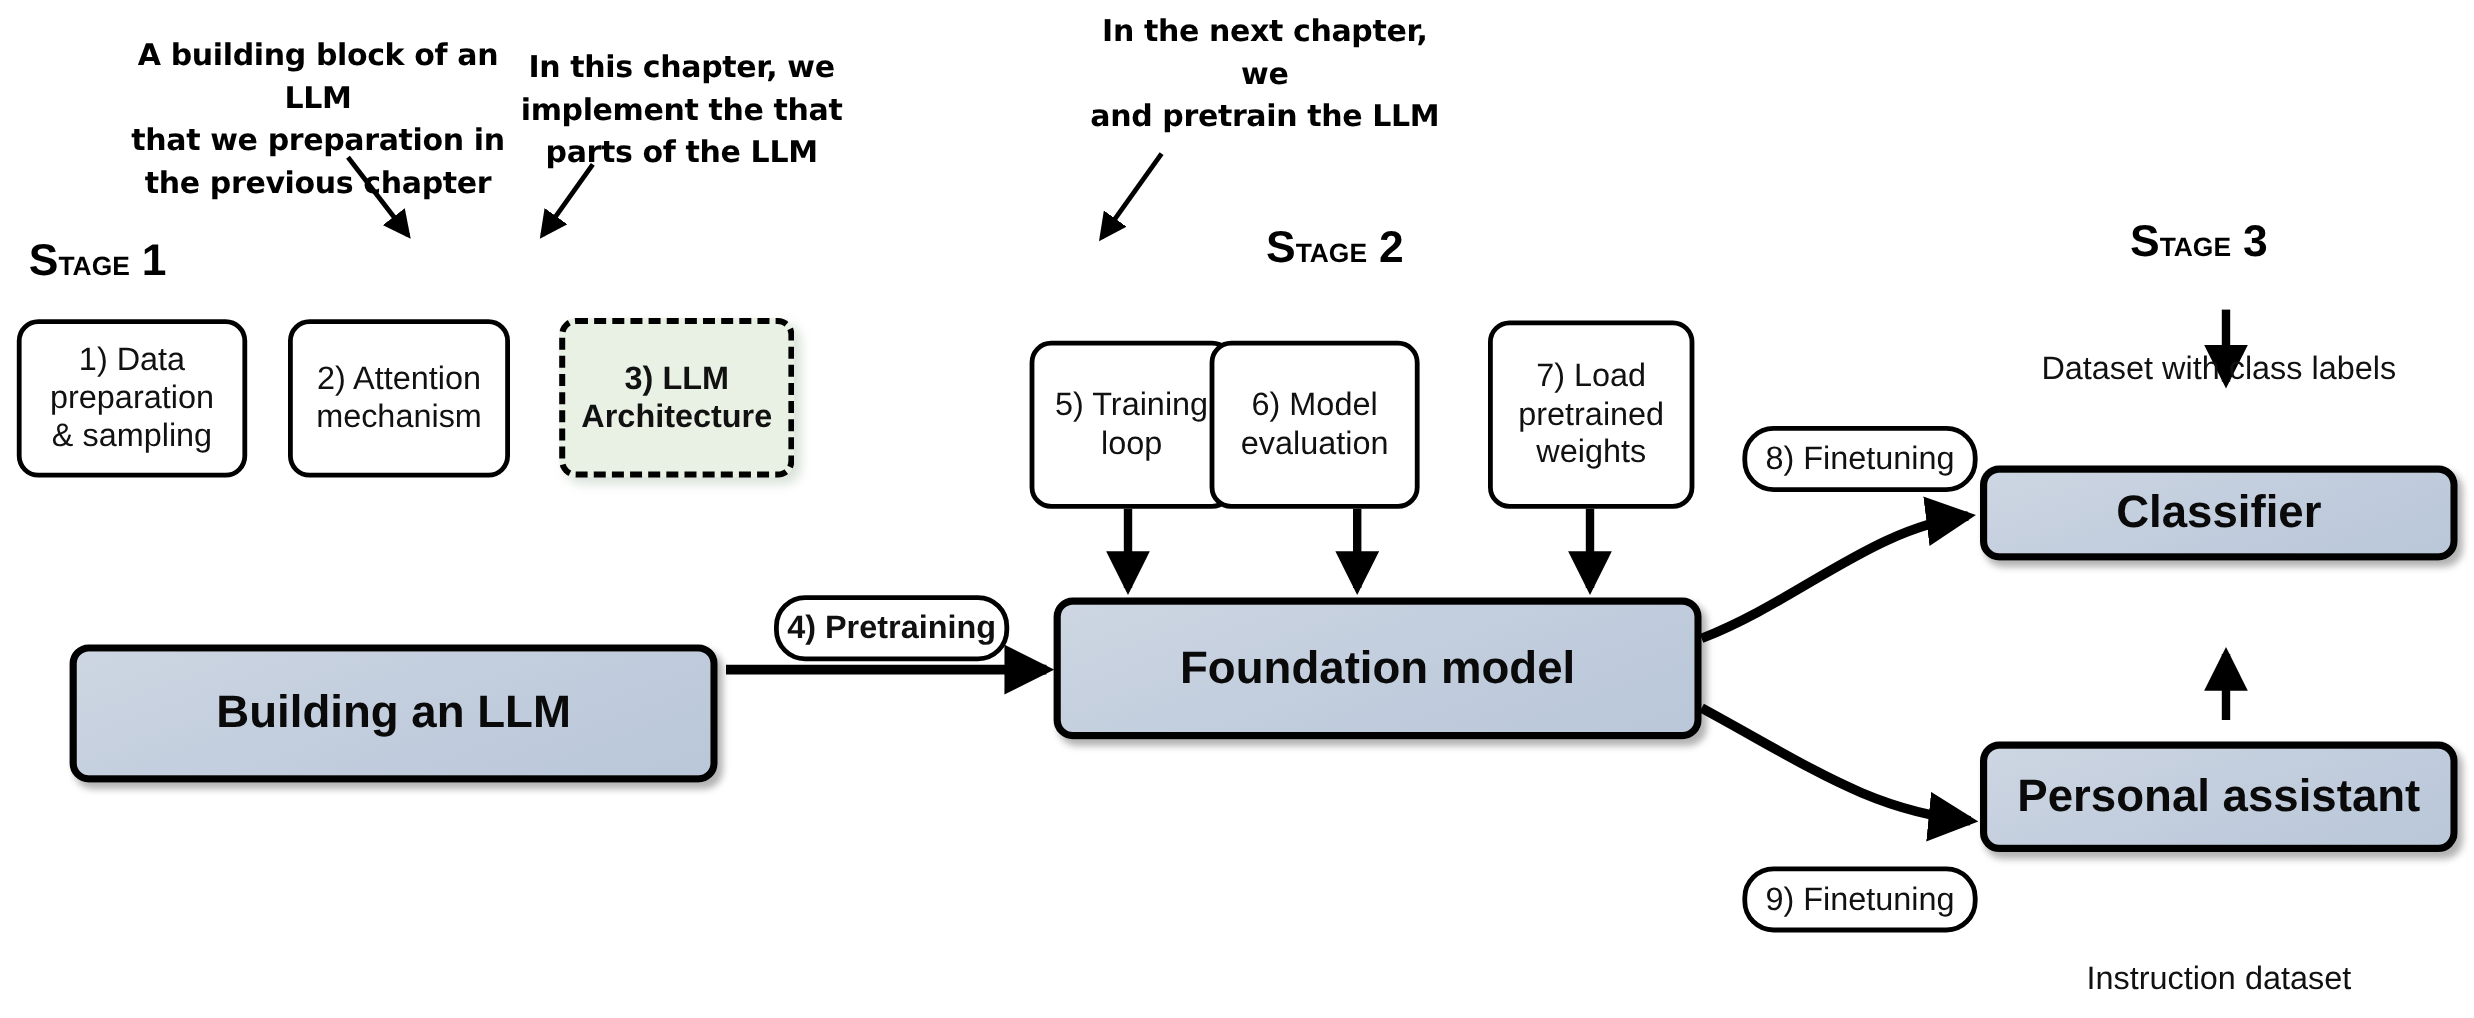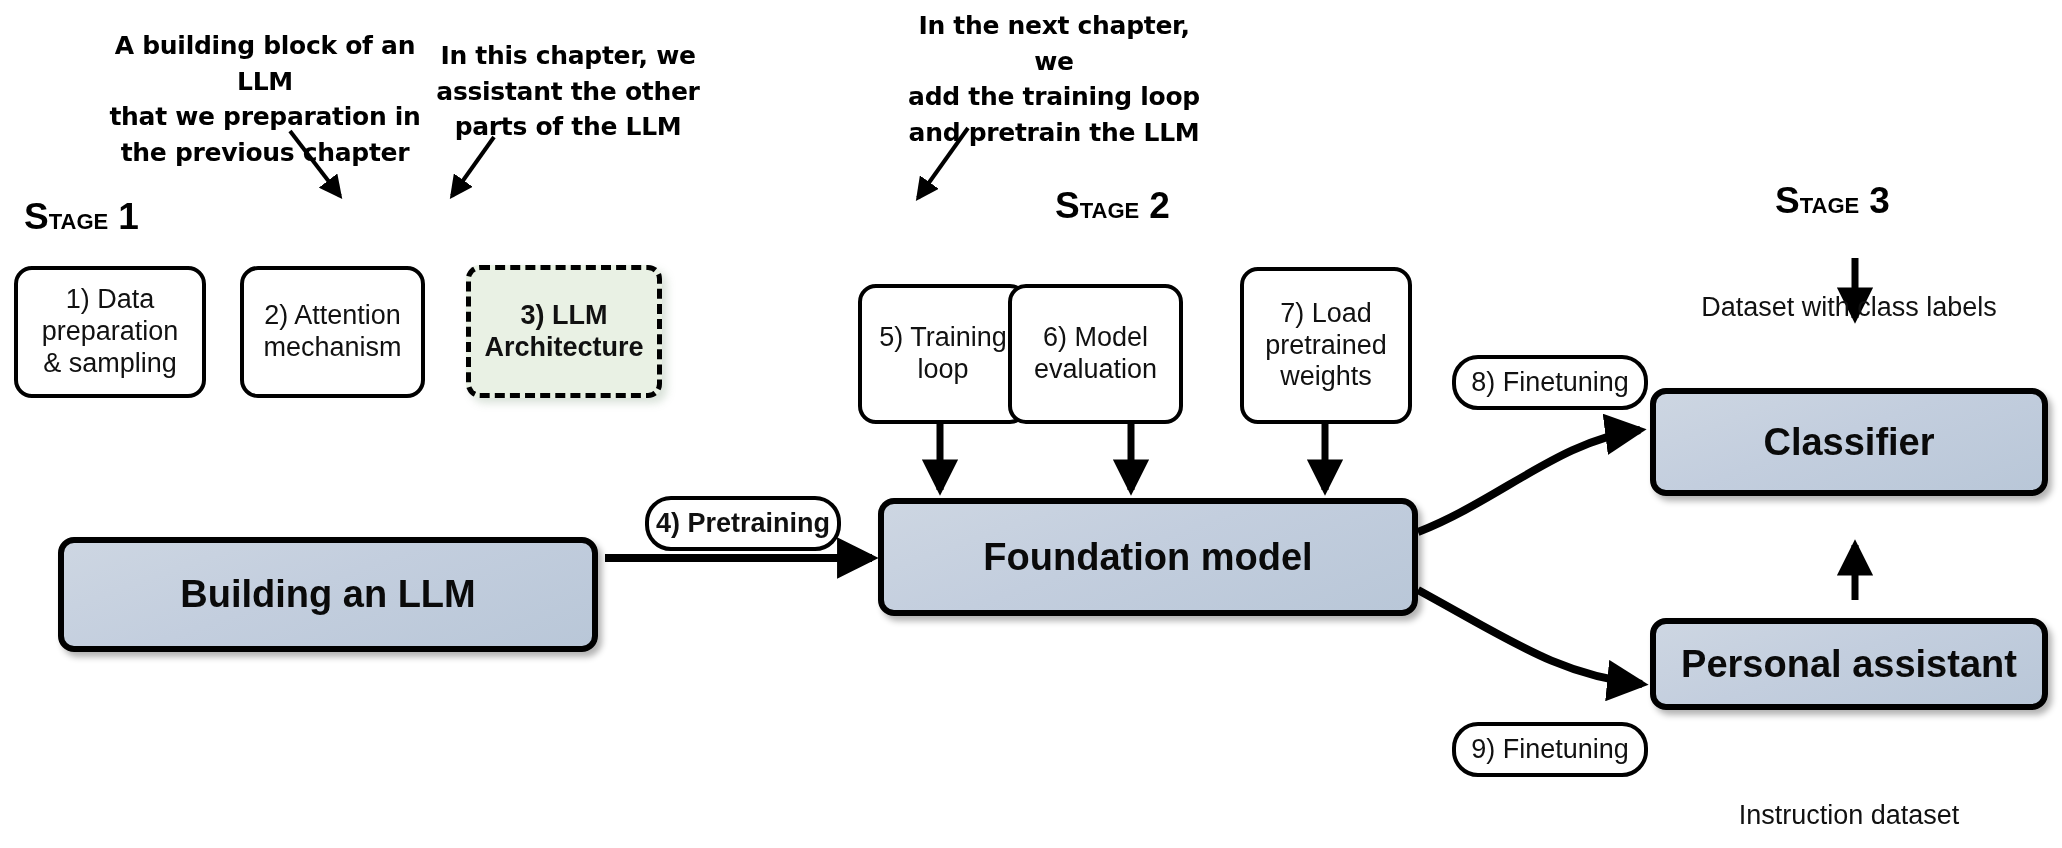--- a/index.html
+++ b/index.html
@@ -152,27 +152,26 @@
   </svg>
 
   <div class="annot" style="left:100px; top:28px; width:330px;">
     <div>A building block of an LLM</div>
     <div>that we preparation in</div>
     <div>the previous chapter</div>
   </div>
 
   <div class="annot" style="left:430px; top:38px; width:276px;">
     <div>In this chapter, we</div>
-    <div>assistant the other</div>
+    <div>implement the that</div>
     <div>parts of the LLM</div>
   </div>
 
   <div class="annot" style="left:900px; top:8px; width:308px;">
     <div>In the next chapter, we</div>
-    <div>add the training loop</div>
     <div>and pretrain the LLM</div>
   </div>
 
   <div class="stage-label" style="left:24px; top:196px;">
     <span class="big">S</span><span class="sm">TAGE</span><span class="big" style="margin-left:10px;">1</span>
   </div>
 
   <div class="stage-label" style="left:1055px; top:185px;">
     <span class="big">S</span><span class="sm">TAGE</span><span class="big" style="margin-left:10px;">2</span>
   </div>
@@ -238,21 +237,21 @@
   </div>
 
   <div class="big-box" style="left:58px; top:500px; width:540px; height:115px;margin-top:37px;">
     <span>Building an LLM</span>
   </div>
 
   <div class="big-box" style="left:878px; top:498px; width:540px; height:118px;">
     <span>Foundation model</span>
   </div>
 
-  <div class="big-box" style="left:1650px; top:388px; width:398px; height:108px;">
+  <div class="big-box" style="left:1650px; top:388px; width:398px; height:79px;">
     <span>Classifier</span>
   </div>
 
   <div class="big-box" style="left:1650px; top:618px; width:398px; height:92px;">
     <span>Personal assistant</span>
   </div>
 
   <div class="caption" style="left:1650px; top:292px; width:398px;">
     <span>Dataset with class labels</span>
   </div>

